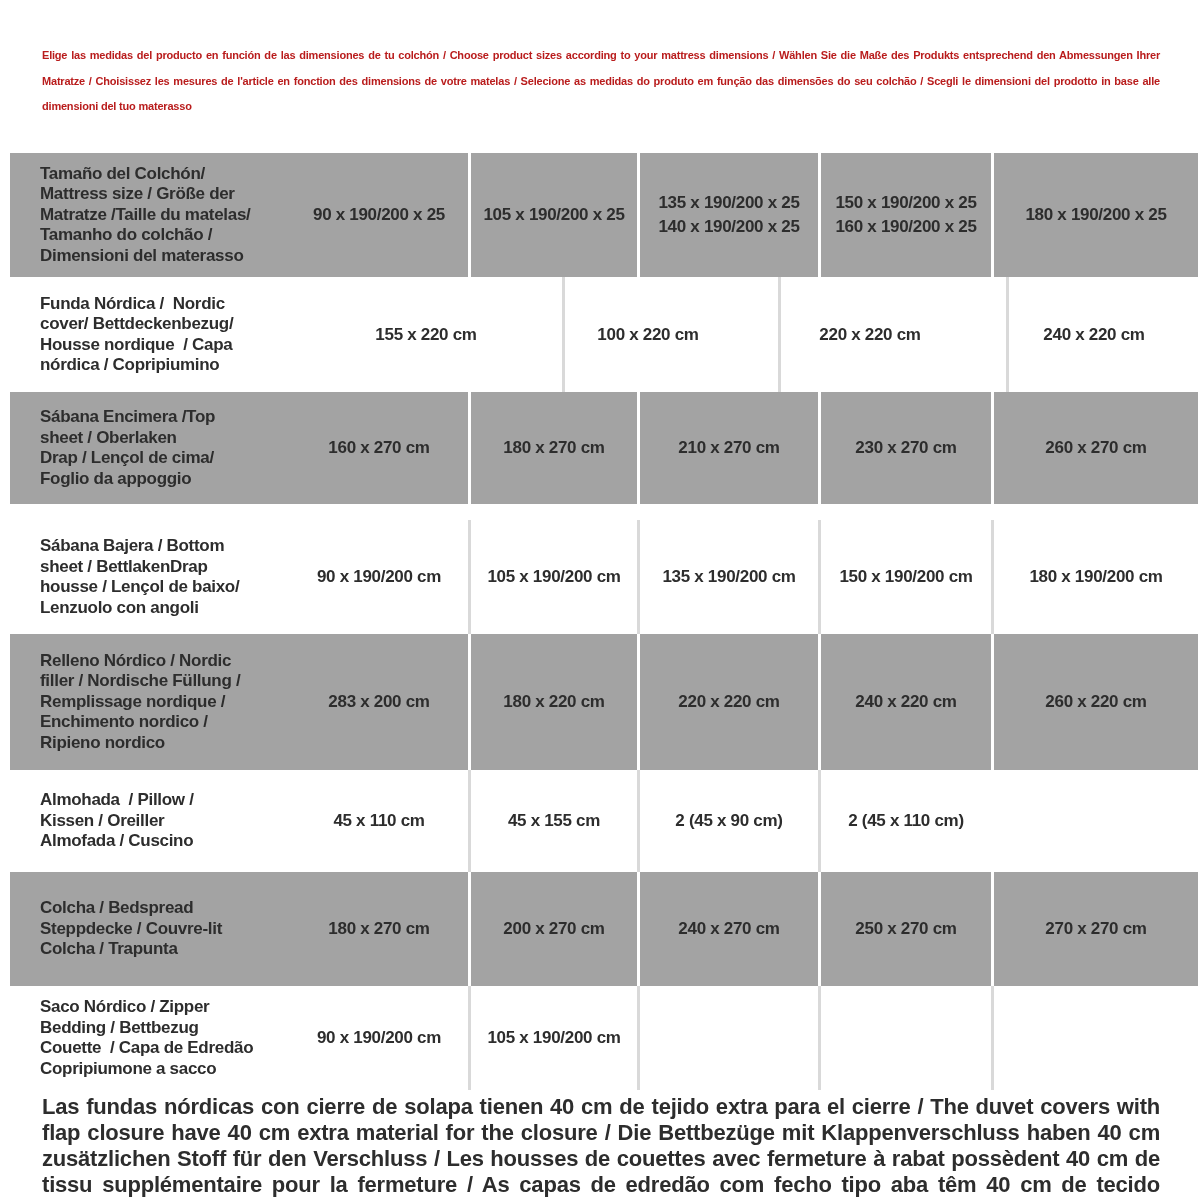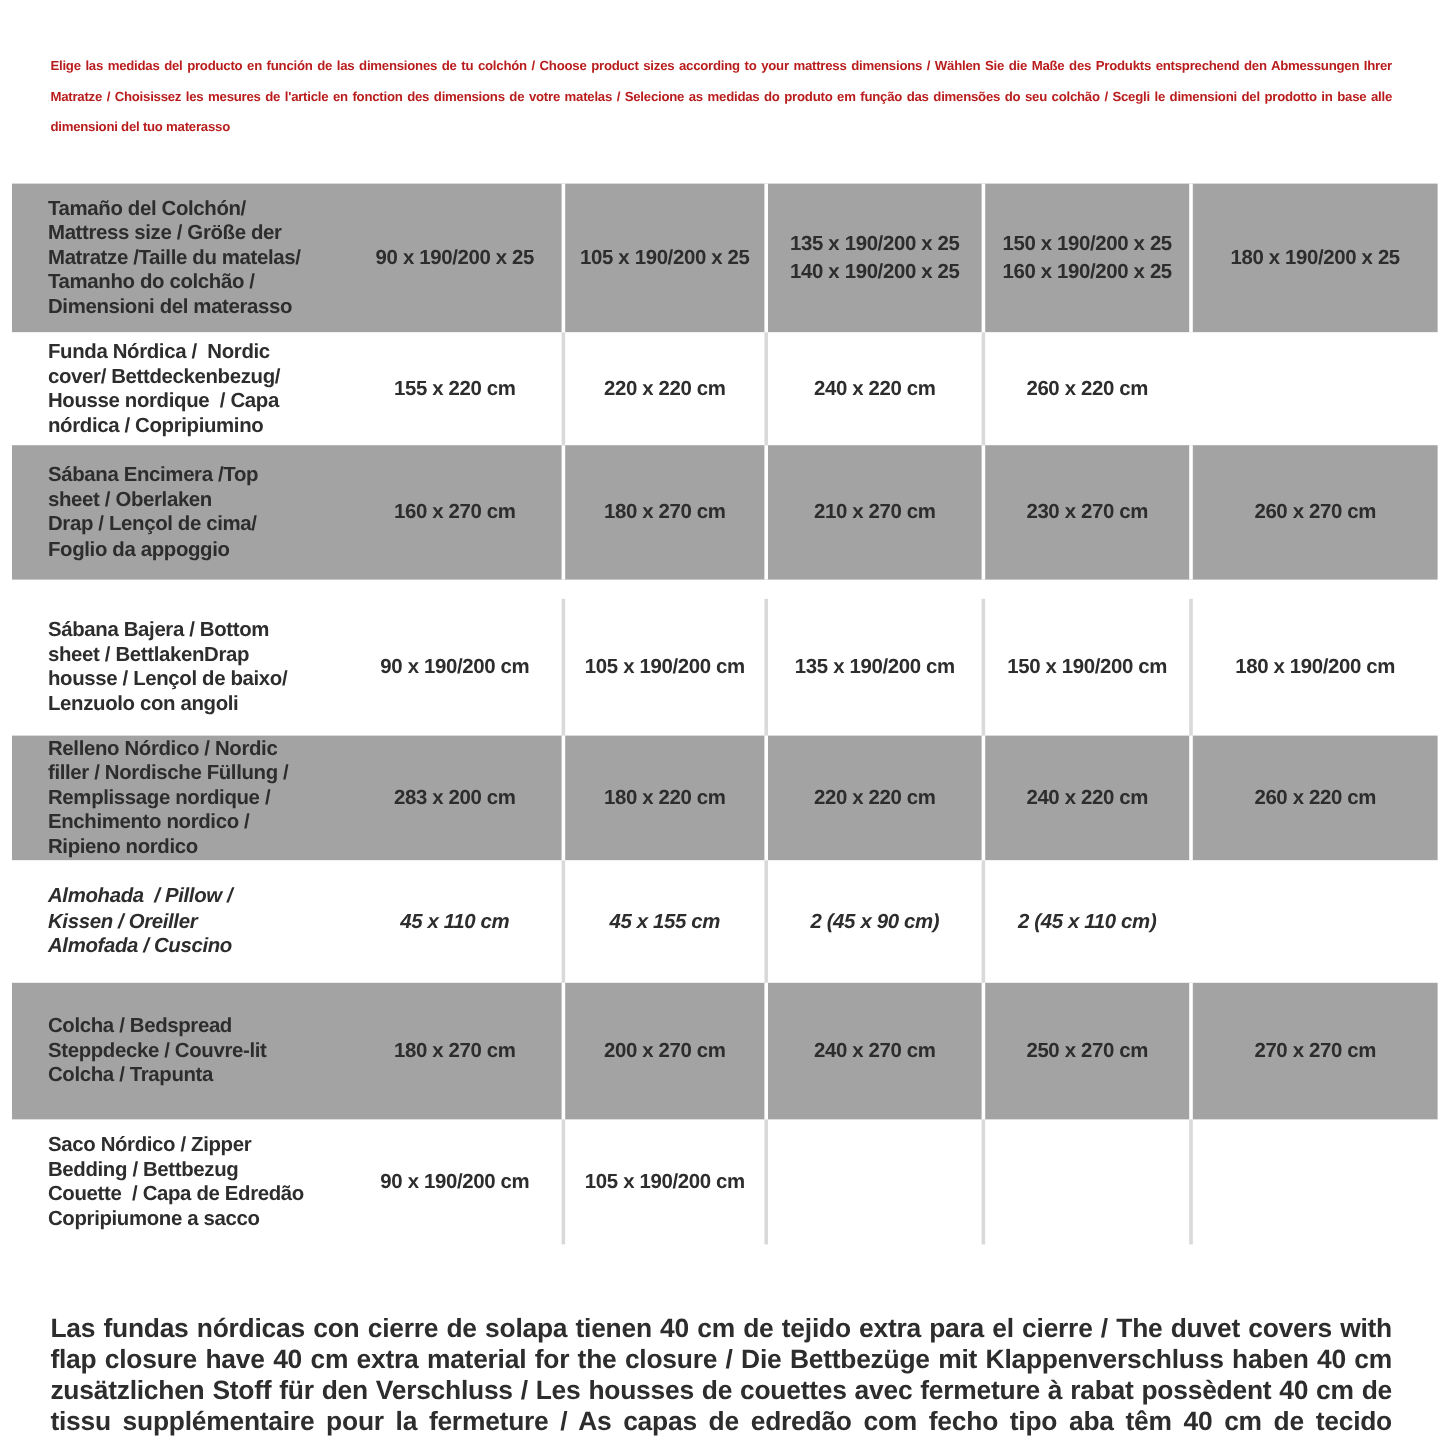--- a/index.html
+++ b/index.html
@@ -32,25 +32,25 @@
     width: 1188px;
   }
   .row {
     display: grid;
     grid-template-columns: 280px 178px 169px 181px 173px 1fr;
     width: 100%;
   }
   .row.gray { background: #a3a3a3; }
   .row.white { background: #ffffff; }
   .r1 { height: 124px; }
-  .r2 { height: 94px; }
+  .r2 { height: 115px; gap: 47px; }
   .r3 { height: 112px; }
   .r4 { height: 114px; margin-top: 16px; }
-  .r5 { height: 104px; }
-  .r6 { height: 102px; font-style: italic; }
+  .r5 { height: 136px; }
+  .r6 { height: 102px; }
   .r7 { height: 114px; }
   .r8 { height: 104px; }
   .cell {
     display: flex;
     align-items: center;
     box-sizing: border-box;
     font-weight: bold;
     font-size: 17px;
     white-space: pre;
     letter-spacing: -0.3px;
@@ -103,20 +103,21 @@
 160 x 190/200 x 25</div>
     <div class="cell val">180 x 190/200 x 25</div>
   </div>
 
   <div class="row white r2">
     <div class="cell label">Funda Nórdica /  Nordic
 cover/ Bettdeckenbezug/
 Housse nordique  / Capa
 nórdica / Copripiumino</div>
     <div class="cell val">155 x 220 cm</div>
+    <div class="cell val">100 x 220 cm</div>
     <div class="cell val">220 x 220 cm</div>
     <div class="cell val">240 x 220 cm</div>
     <div class="cell val">260 x 220 cm</div>
   </div>
 
   <div class="row gray r3">
     <div class="cell label">Sábana Encimera /Top
 sheet / Oberlaken
 Drap / Lençol de cima/
 Foglio da appoggio</div>

